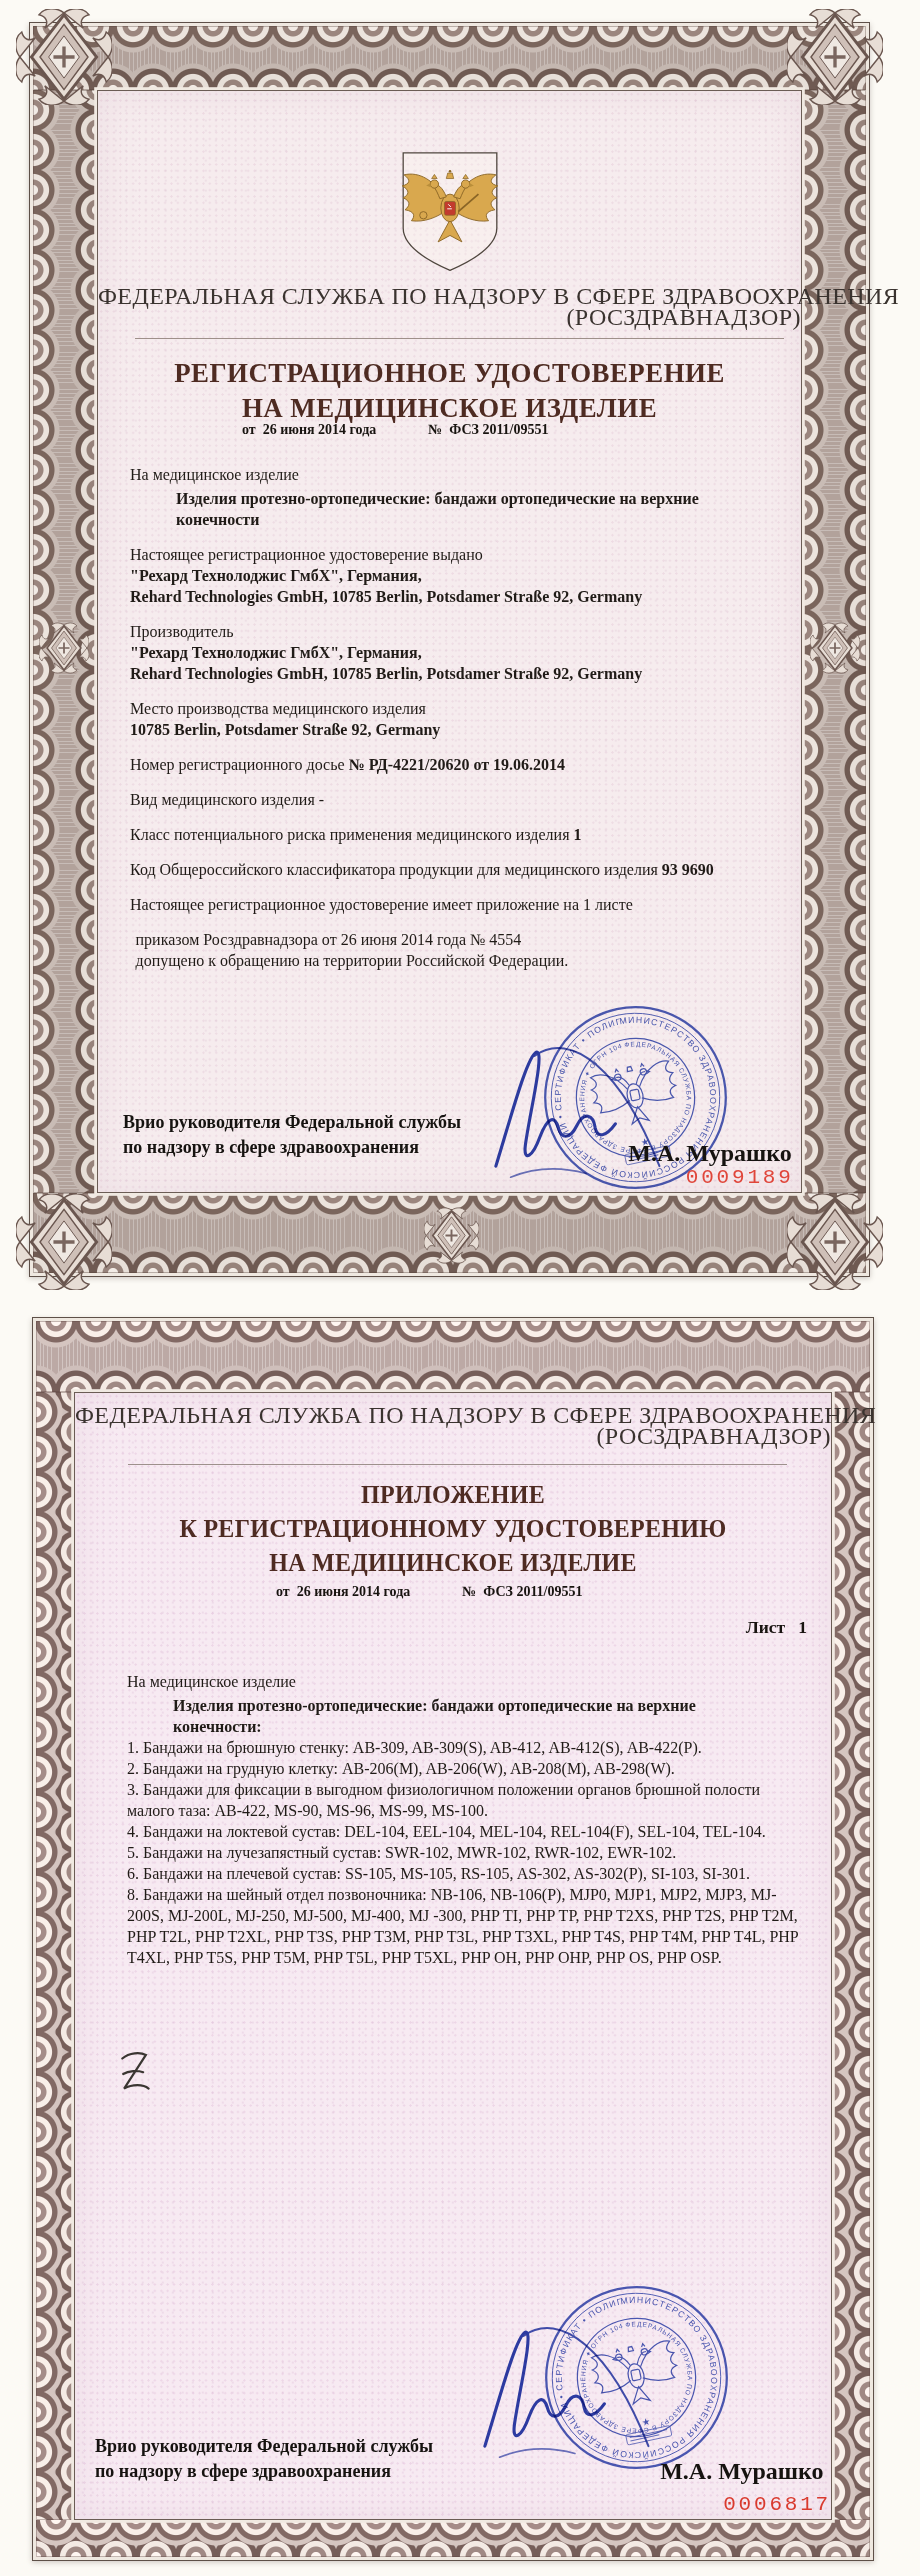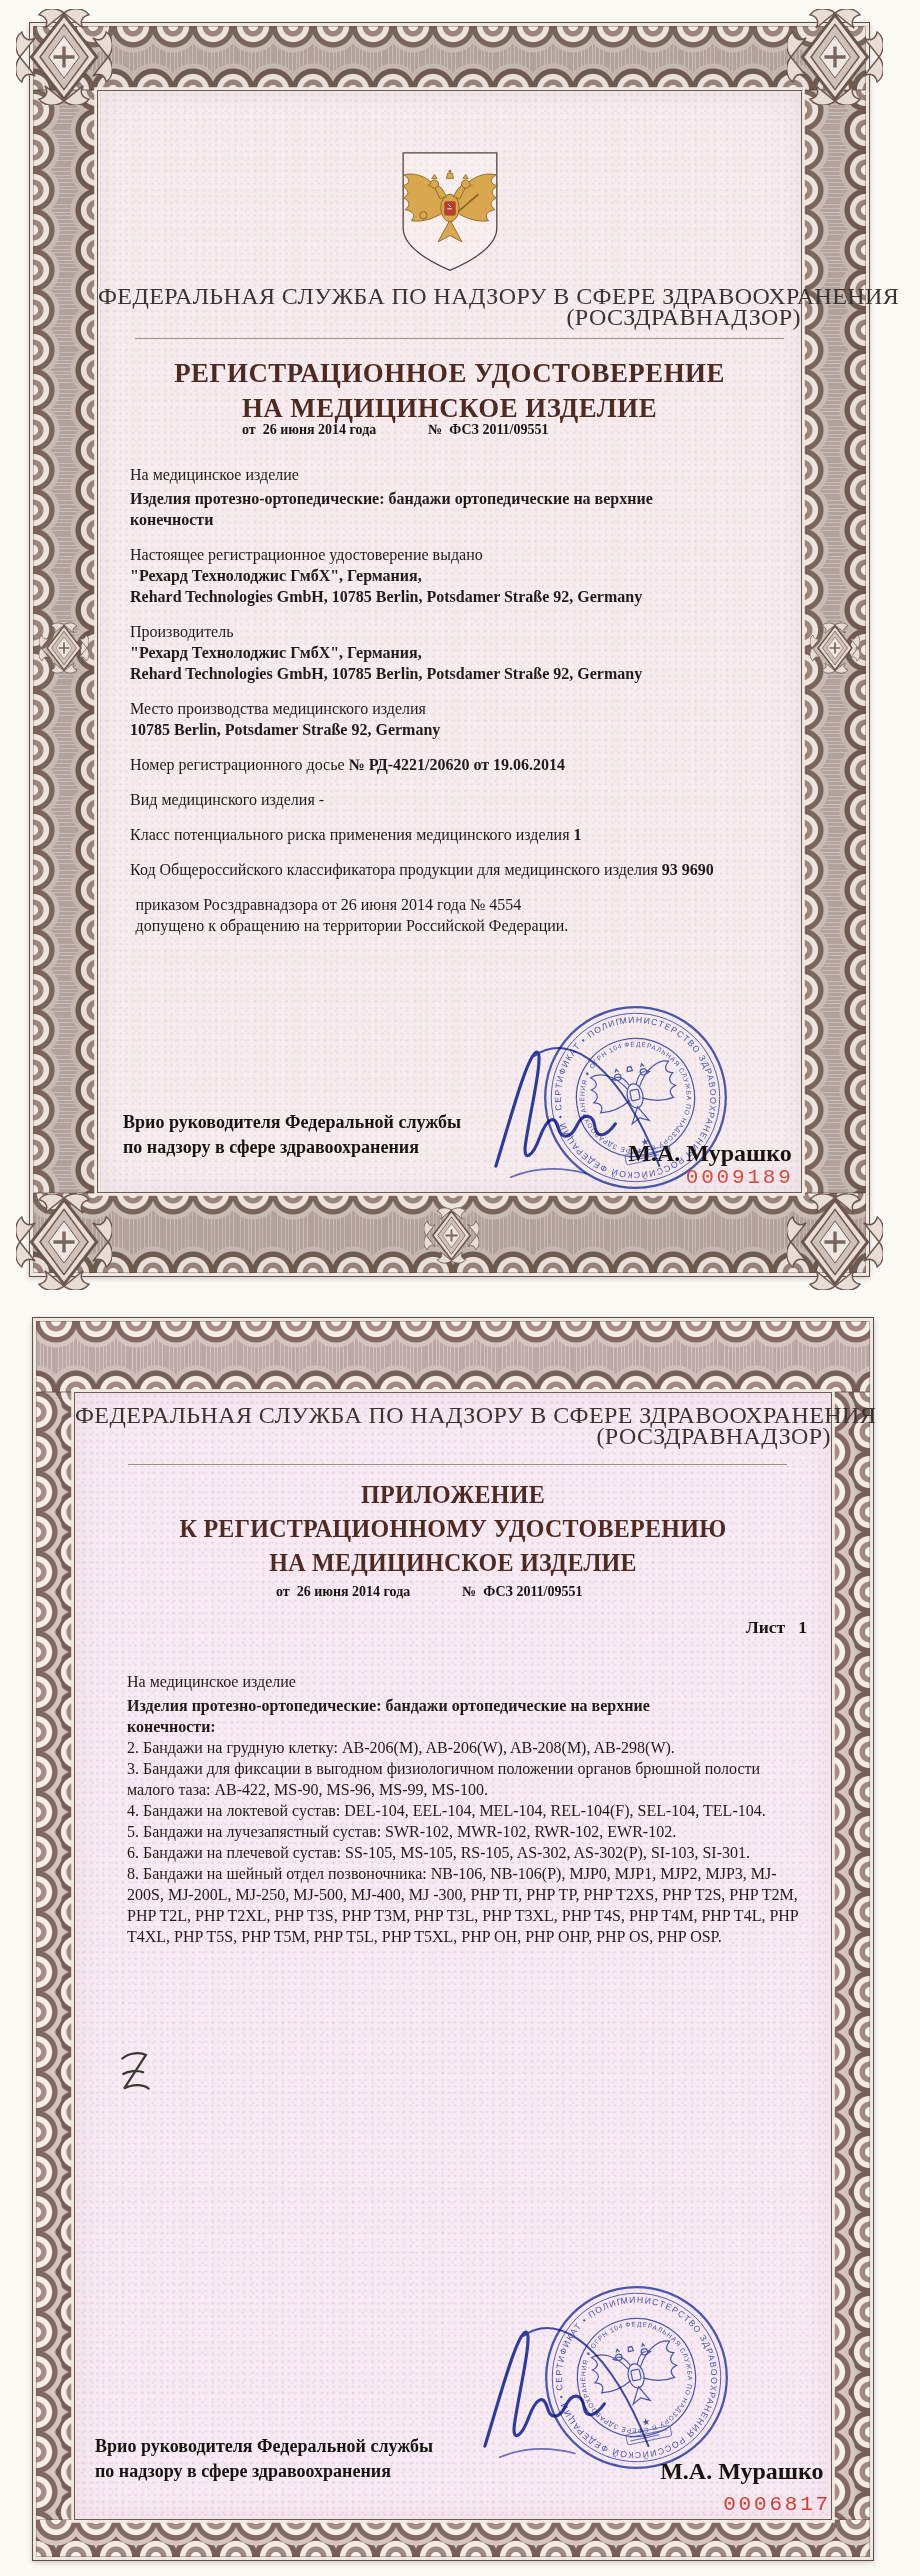--- a/index.html
+++ b/index.html
@@ -80,21 +80,21 @@
   .sheet{position:absolute;font-weight:bold;font-size:17.5px;color:#181410;white-space:pre;
          right:24px;top:224px;}
 
   
   .bodytext{position:absolute;color:#201b17;font-size:16px;line-height:21px;}
   .doc1 .bodytext{left:32px;right:24px;top:373px;}
   .doc2 .bodytext{left:52px;right:31px;top:278px;}
   .ln{min-height:21px;}
   .b{font-weight:bold;}
   .mt{margin-top:14px;} .mt4{margin-top:2.8px;}
-  .w660{max-width:605px;}
+  .w660{max-width:605px;margin-left:46px;}
   .ind{padding-left:5.5px;}
 
   
   .signer{position:absolute;font-weight:bold;font-size:18px;line-height:25px;color:#161310;}
   .doc1 .signer{left:25px;top:1019px;}
   .doc2 .signer{left:20px;top:1041px;}
   .sname{position:absolute;font-weight:bold;font-size:24px;color:#161310;}
   .doc1 .sname{right:9.2px;top:1049px;}
   .doc2 .sname{right:7.4px;top:1065px;}
   .serial{position:absolute;font-family:Liberation Mono, monospace;font-size:21px;
@@ -189,20 +189,21 @@
         <div class="ln"><span></span><span class="b">Rehard Technologies GmbH, 10785 Berlin, Potsdamer Straße 92, Germany</span></div>
         <div class="ln mt"><span>Производитель</span><span class="b"></span></div>
         <div class="ln"><span></span><span class="b">"Рехард Технолоджис ГмбХ", Германия,</span></div>
         <div class="ln"><span></span><span class="b">Rehard Technologies GmbH, 10785 Berlin, Potsdamer Straße 92, Germany</span></div>
         <div class="ln mt"><span>Место производства медицинского изделия</span><span class="b"></span></div>
         <div class="ln"><span></span><span class="b">10785 Berlin, Potsdamer Straße 92, Germany</span></div>
         <div class="ln mt"><span>Номер регистрационного досье </span><span class="b">№ РД-4221/20620 от 19.06.2014</span></div>
         <div class="ln mt"><span>Вид медицинского изделия -</span><span class="b"></span></div>
         <div class="ln mt"><span>Класс потенциального риска применения медицинского изделия </span><span class="b">1</span></div>
         <div class="ln mt"><span>Код Общероссийского классификатора продукции для медицинского изделия </span><span class="b">93 9690</span></div>
+        <div class="ln mt"><span>Настоящее регистрационное удостоверение имеет приложение на 1 листе</span><span class="b"></span></div>
         <div class="ln mt ind"><span>приказом Росздравнадзора от 26 июня 2014 года № 4554</span><span class="b"></span></div>
         <div class="ln ind"><span>допущено к обращению на территории Российской Федерации.</span><span class="b"></span></div>
       </div>
 
       <svg class="stamp" viewBox="0 0 220 220">
           <use href="#stampSym"></use>
         </svg>
       <svg class="sig" viewBox="0 0 210 180">
           <use href="#sigSym"></use>
         </svg>
@@ -231,20 +232,21 @@
         <div>ПРИЛОЖЕНИЕ</div>
         <div>К РЕГИСТРАЦИОННОМУ УДОСТОВЕРЕНИЮ</div>
         <div>НА МЕДИЦИНСКОЕ ИЗДЕЛИЕ</div>
       </div>
       <div class="dateline"><span>от  26 июня 2014 года</span><span class="num">№  ФСЗ 2011/09551</span></div>
       <div class="sheet">Лист   1</div>
 
       <div class="bodytext">
         <div class="ln"><span>На медицинское изделие</span><span class="b"></span></div>
         <div class="ln mt4 w660"><span></span><span class="b">Изделия протезно-ортопедические: бандажи ортопедические на верхние конечности:</span></div>
+        <div class="ln"><span>1. Бандажи на брюшную стенку: AB-309, AB-309(S), AB-412, AB-412(S), AB-422(P).</span></div>
         <div class="ln"><span>2. Бандажи на грудную клетку: AB-206(M), AB-206(W), AB-208(M), AB-298(W).</span></div>
         <div class="ln"><span>3. Бандажи для фиксации в выгодном физиологичном положении органов брюшной полости малого таза: AB-422, MS-90, MS-96, MS-99, MS-100.</span></div>
         <div class="ln"><span>4. Бандажи на локтевой сустав: DEL-104, EEL-104, MEL-104, REL-104(F), SEL-104, TEL-104.</span></div>
         <div class="ln"><span>5. Бандажи на лучезапястный сустав: SWR-102, MWR-102, RWR-102, EWR-102.</span></div>
         <div class="ln"><span>6. Бандажи на плечевой сустав: SS-105, MS-105, RS-105, AS-302, AS-302(P), SI-103, SI-301.</span></div>
         <div class="ln"><span>8. Бандажи на шейный отдел позвоночника: NB-106, NB-106(P), MJP0, MJP1, MJP2, MJP3, MJ-200S, MJ-200L, MJ-250, MJ-500, MJ-400, MJ -300, PHP TI, PHP TP, PHP T2XS, PHP T2S, PHP T2M, PHP T2L, PHP T2XL, PHP T3S, PHP T3M, PHP T3L, PHP T3XL, PHP T4S, PHP T4M, PHP T4L, PHP T4XL, PHP T5S, PHP T5M, PHP T5L, PHP T5XL, PHP OH, PHP OHP, PHP OS, PHP OSP.</span></div>
       </div>
 
       <svg class="zmark" viewBox="0 0 44 56">
         <path d="M8,11 C16,4 28,4 34,7 L10,44 C19,39 31,39 37,44 M9,28 C15,24 25,24 31,26" fill="none" stroke="#3a3632" stroke-width="2.4" stroke-linecap="round"></path>

